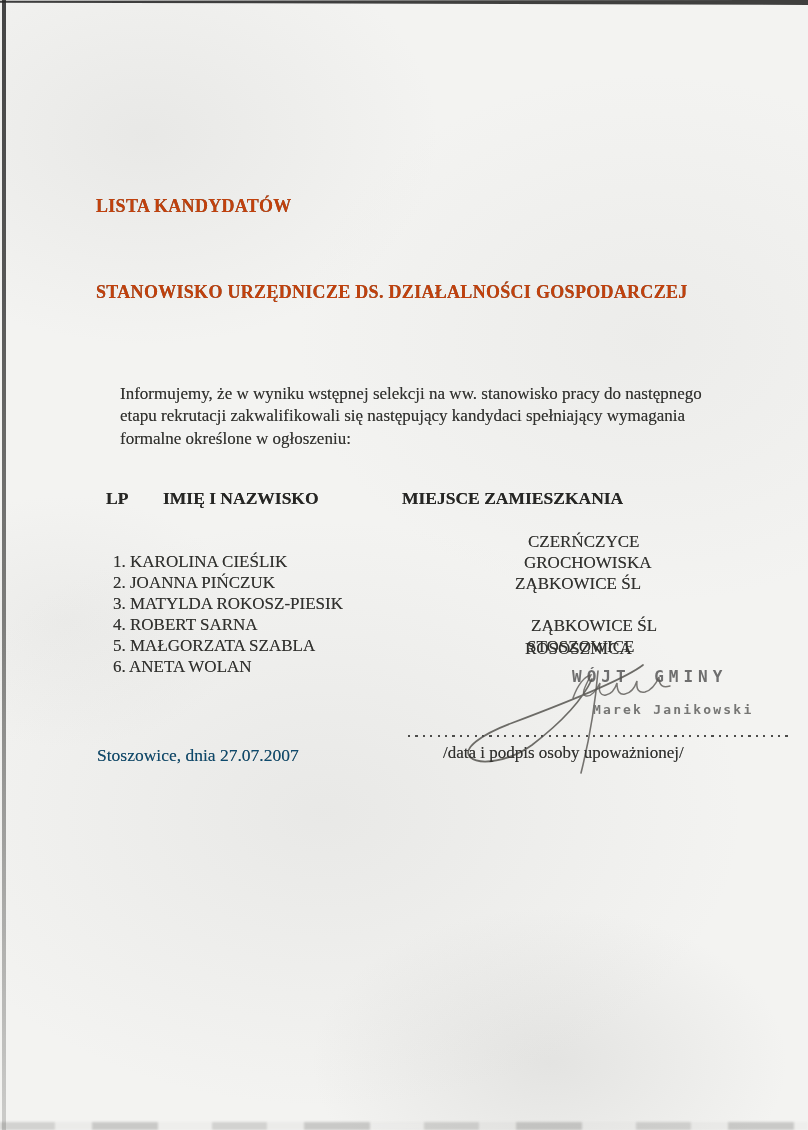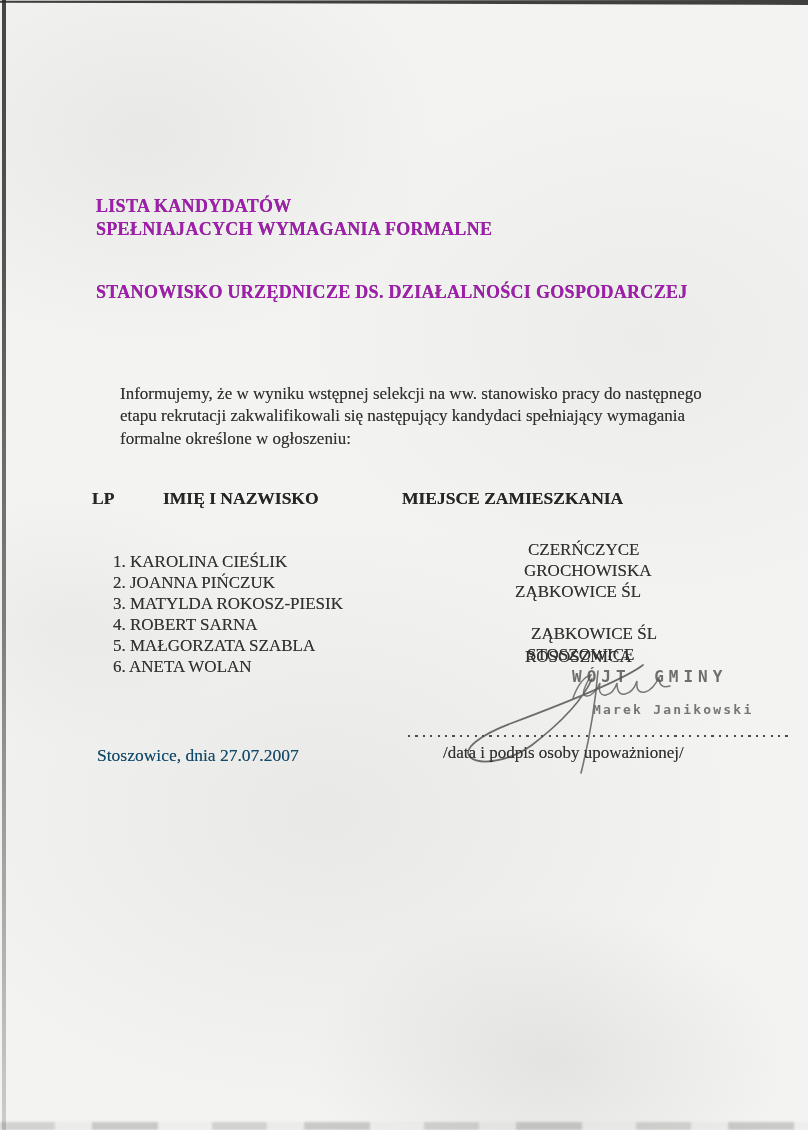--- a/index.html
+++ b/index.html
@@ -31,36 +31,36 @@
   }
   .edge-bottom{
     position:absolute;left:0;bottom:0;width:100%;height:8px;opacity:.55;filter:blur(1px);
     background:repeating-linear-gradient(90deg,
       rgba(110,110,108,.45) 0 55px, rgba(168,168,166,.18) 55px 92px,
       rgba(92,92,90,.5) 92px 158px, rgba(178,178,176,.14) 158px 212px);
   }
   .abs{position:absolute;}
   .doc-heading,.position-heading{
     left:96px;font-weight:bold;font-size:18px;line-height:22.5px;
-    letter-spacing:.3px;color:#a21caf;text-shadow:0 0 .6px rgba(45,45,43,.75);
+    letter-spacing:.3px;color:#c2410c;text-shadow:0 0 .6px rgba(45,45,43,.75);
   }
   .doc-heading{top:195px;}
   .position-heading{top:281px;}
   .doc-heading span,.position-heading span{display:block;white-space:pre;}
   .intro{left:96px;top:383px;font-size:17px;line-height:22.4px;color:#32322f;
     text-shadow:0 0 .5px rgba(60,60,58,.6);}
   .intro span{display:block;white-space:pre;margin-left:24px;}
   .thead{top:488px;font-weight:bold;font-size:17.5px;color:#262624;
     text-shadow:0 0 .6px rgba(45,45,43,.75);}
-  .th-lp{left:92px;}
+  .th-lp{left:106px;}
   .th-name{left:163px;}
   .th-place{left:402px;}
   .candidate-row{left:96px;width:660px;height:21px;font-size:17px;color:#31312e;
     text-shadow:0 0 .5px rgba(60,60,58,.6);white-space:pre;}
-  .candidate-row .place{position:absolute;left:424px;top:8px;}
+  .candidate-row .place{position:absolute;left:424px;top:0;}
   .row-0{top:532px;} .row-0 .place{left:432px;}
   .row-1{top:553px;} .row-1 .place{left:428px;}
   .row-2{top:574px;} .row-2 .place{left:419px;}
   .row-3{top:595px;} .row-3 .place{left:429px;margin-top:44px;}
   .row-4{top:616px;} .row-4 .place{left:435px;}
   .row-5{top:637px;} .row-5 .place{left:431px;}
   .stamp-title{
     left:572px;top:667px;font-family:"DejaVu Sans Mono","Liberation Mono",monospace;
     font-weight:bold;font-size:16px;letter-spacing:5px;word-spacing:9px;
     color:#6e6e6e;filter:blur(.3px);white-space:pre;
@@ -85,21 +85,20 @@
 
 <div>
 
   <div class="paper-texture"></div>
   <div class="edge-top"></div>
   <div class="edge-left"></div>
   <div class="edge-bottom"></div>
 
   <div class="abs doc-heading">
     <span>LISTA KANDYDATÓW</span>
-    <span>SPEŁNIAJACYCH WYMAGANIA FORMALNE</span>
   </div>
 
   <div class="abs position-heading">
     <span>STANOWISKO URZĘDNICZE DS. DZIAŁALNOŚCI GOSPODARCZEJ</span>
   </div>
 
   <div class="abs intro">
     <span>Informujemy, że w wyniku wstępnej selekcji na ww. stanowisko pracy do następnego</span>
     <span>etapu rekrutacji zakwalifikowali się następujący kandydaci spełniający wymagania</span>
     <span>formalne określone w ogłoszeniu:</span>

